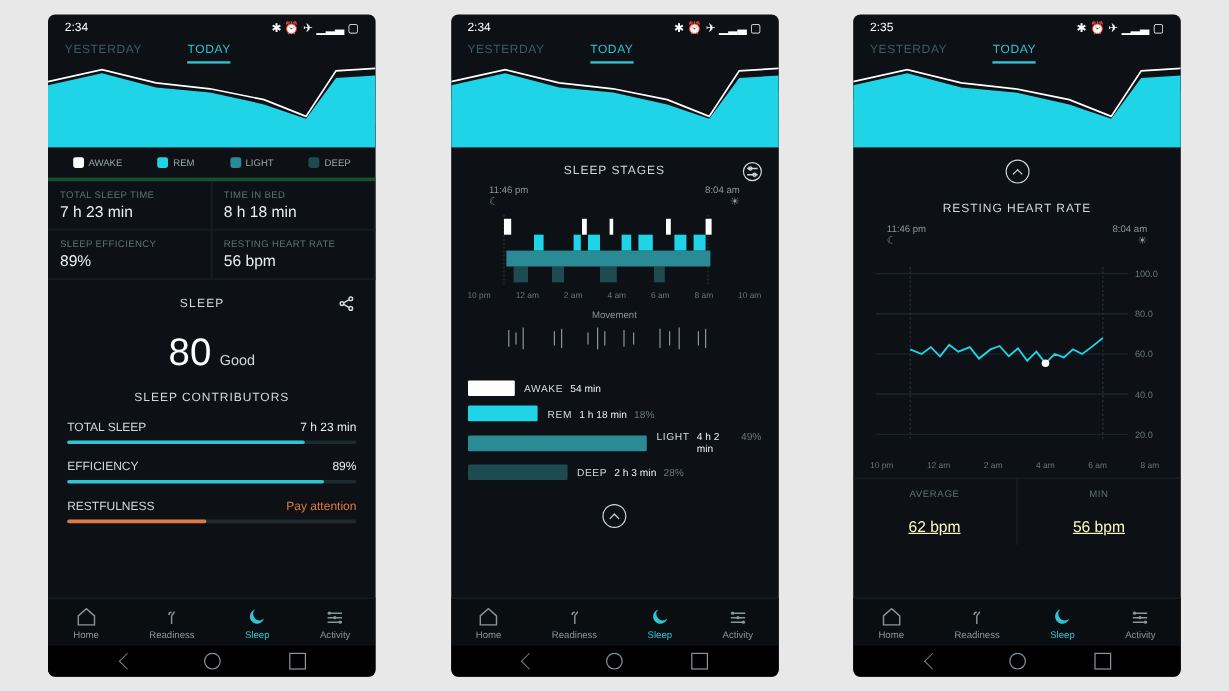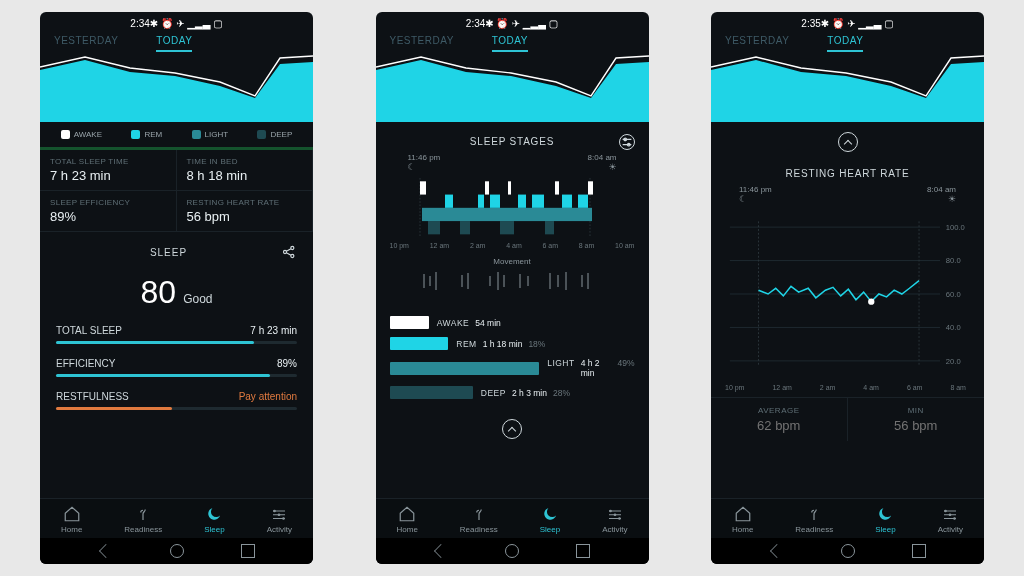--- a/index.html
+++ b/index.html
@@ -15,21 +15,21 @@
     background: #0d1115;
     width: 273px; height: 552px;
     border-radius: 6px;
     overflow: hidden;
     color: #cfd8dc;
     display: flex; flex-direction: column;
     position: relative;
     font-size: 11px;
   }
   .status-bar {
-    display: flex; justify-content: center;
+    display: flex; justify-content: space-between;
     padding: 6px 14px 2px; font-size: 10px; color: #fff;
   }
   .status-right { display: flex; gap: 4px; align-items: center; }
   .tabs { display: flex; gap: 38px; padding: 4px 14px 8px; font-size: 10px; letter-spacing: .5px; }
   .tab-inactive { color: #3e5a66; }
   .tab-active { color: #2ec4d4; position: relative; }
   .tab-active::after { content:''; position:absolute; left:0; right:0; bottom:-6px; height:2px; background:#2ec4d4; }
 
   .area-chart { height: 68px; margin: 0 0 4px; }
   .area-chart svg { width:100%; height:100%; display:block; }
@@ -97,21 +97,21 @@
   .chev-circle { width:20px; height:20px; border:1.5px solid #cfd8dc; border-radius:50%; margin:6px auto; display:flex; align-items:center; justify-content:center; }
   .chev-up { width:6px; height:6px; border-left:1.5px solid #cfd8dc; border-top:1.5px solid #cfd8dc; transform:rotate(45deg); margin-top:3px; }
 
   
   .hr-chart { height:180px; padding:4px 10px 4px 4px; }
   .hr-chart svg { width:100%; height:100%; }
   .hr-stats { display:flex; border-top:1px solid #1a2228; margin-top:6px; }
   .hr-stat { width:50%; text-align:center; padding:8px 12px; border-right:1px solid #1a2228; }
   .hr-stat:last-child{border-right:none;}
   .hr-stat .lbl { font-size:8px; color:#5f6f76; letter-spacing:.5px; }
-  .hr-stat .val { font-size:13px; color:#737373; margin-top:3px; }
+  .hr-stat .val { font-size:13px; color:#fef9c3; margin-top:15px;text-decoration:underline; }
 </style>
 </head>
 <body>
 
 <div class="phone">
   <div class="status-bar">
     <span>2:34</span>
     <div class="status-right">✱ ⏰ ✈ ▁▂▃ ▢</div>
   </div>
   <div class="tabs">
@@ -171,20 +171,21 @@
           <circle cx="17" cy="6" r="2.3"></circle>
           <circle cx="17" cy="18" r="2.3"></circle>
           <line x1="8" y1="11" x2="15" y2="7"></line>
           <line x1="8" y1="13" x2="15" y2="17"></line>
         </svg>
     </div>
     <div class="big-score">
       <span class="n">80</span>
       <span class="g">Good</span>
     </div>
+    <div class="contrib-title">SLEEP CONTRIBUTORS</div>
   </div>
   <div class="contrib">
     <div class="crow">
       <div class="crow-top">
           <span>TOTAL SLEEP</span>
           <span class="cval">7 h 23 min</span>
         </div>
       <div class="bar">
           <div class="bar-fill" style="width:82%"></div>
         </div>

